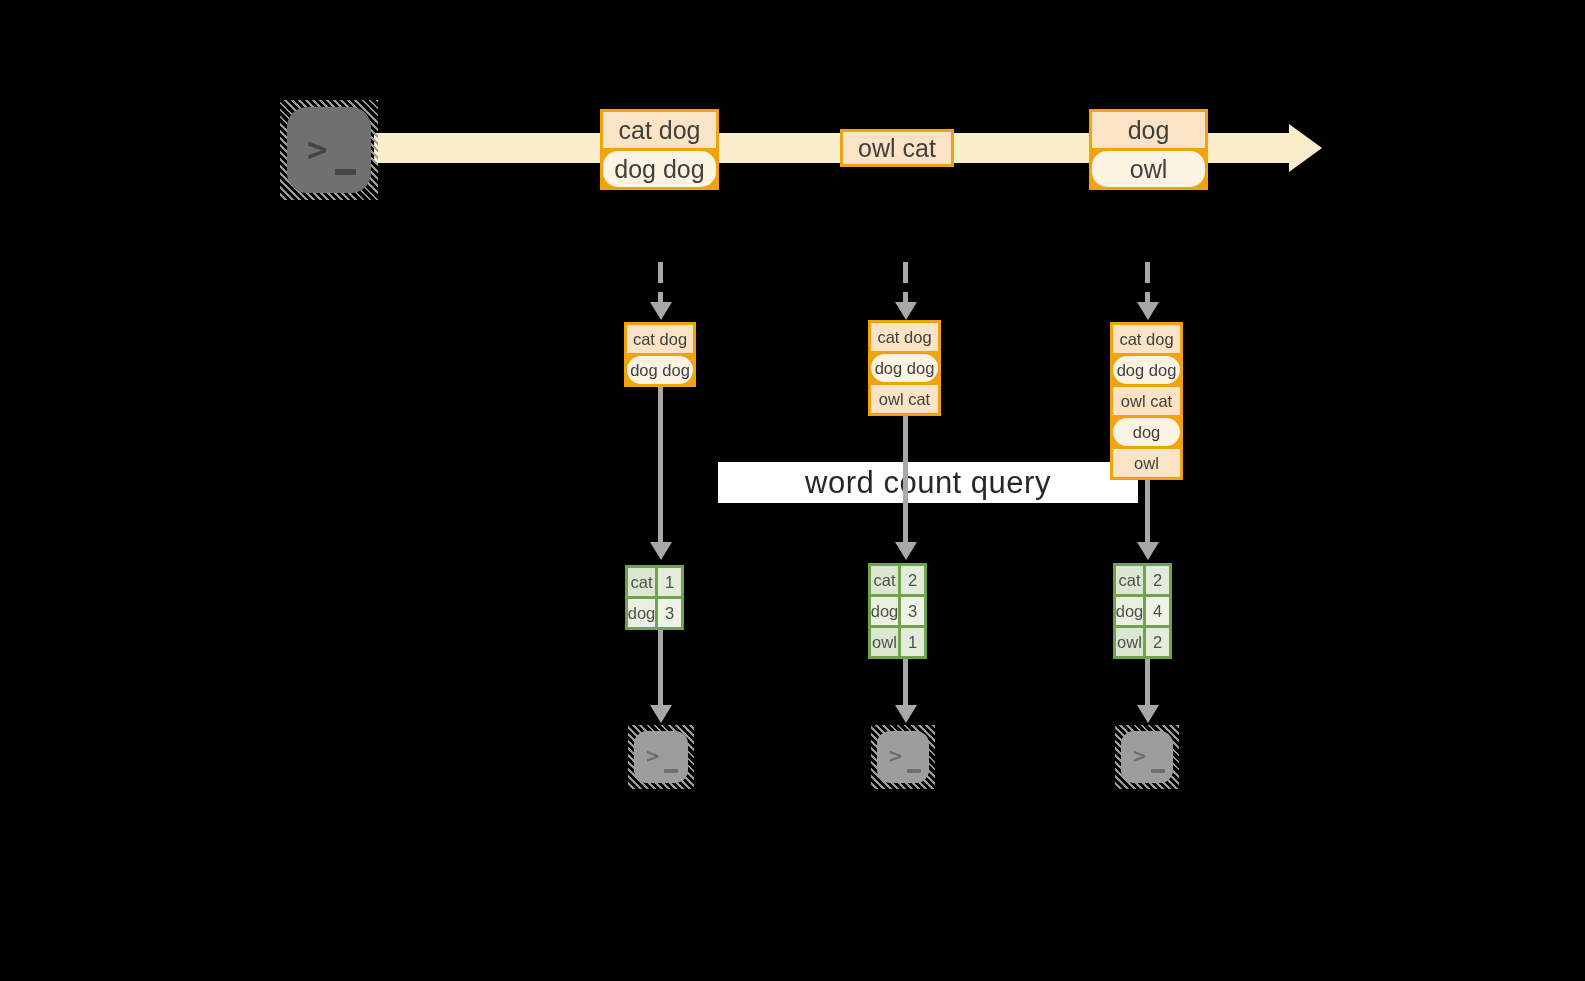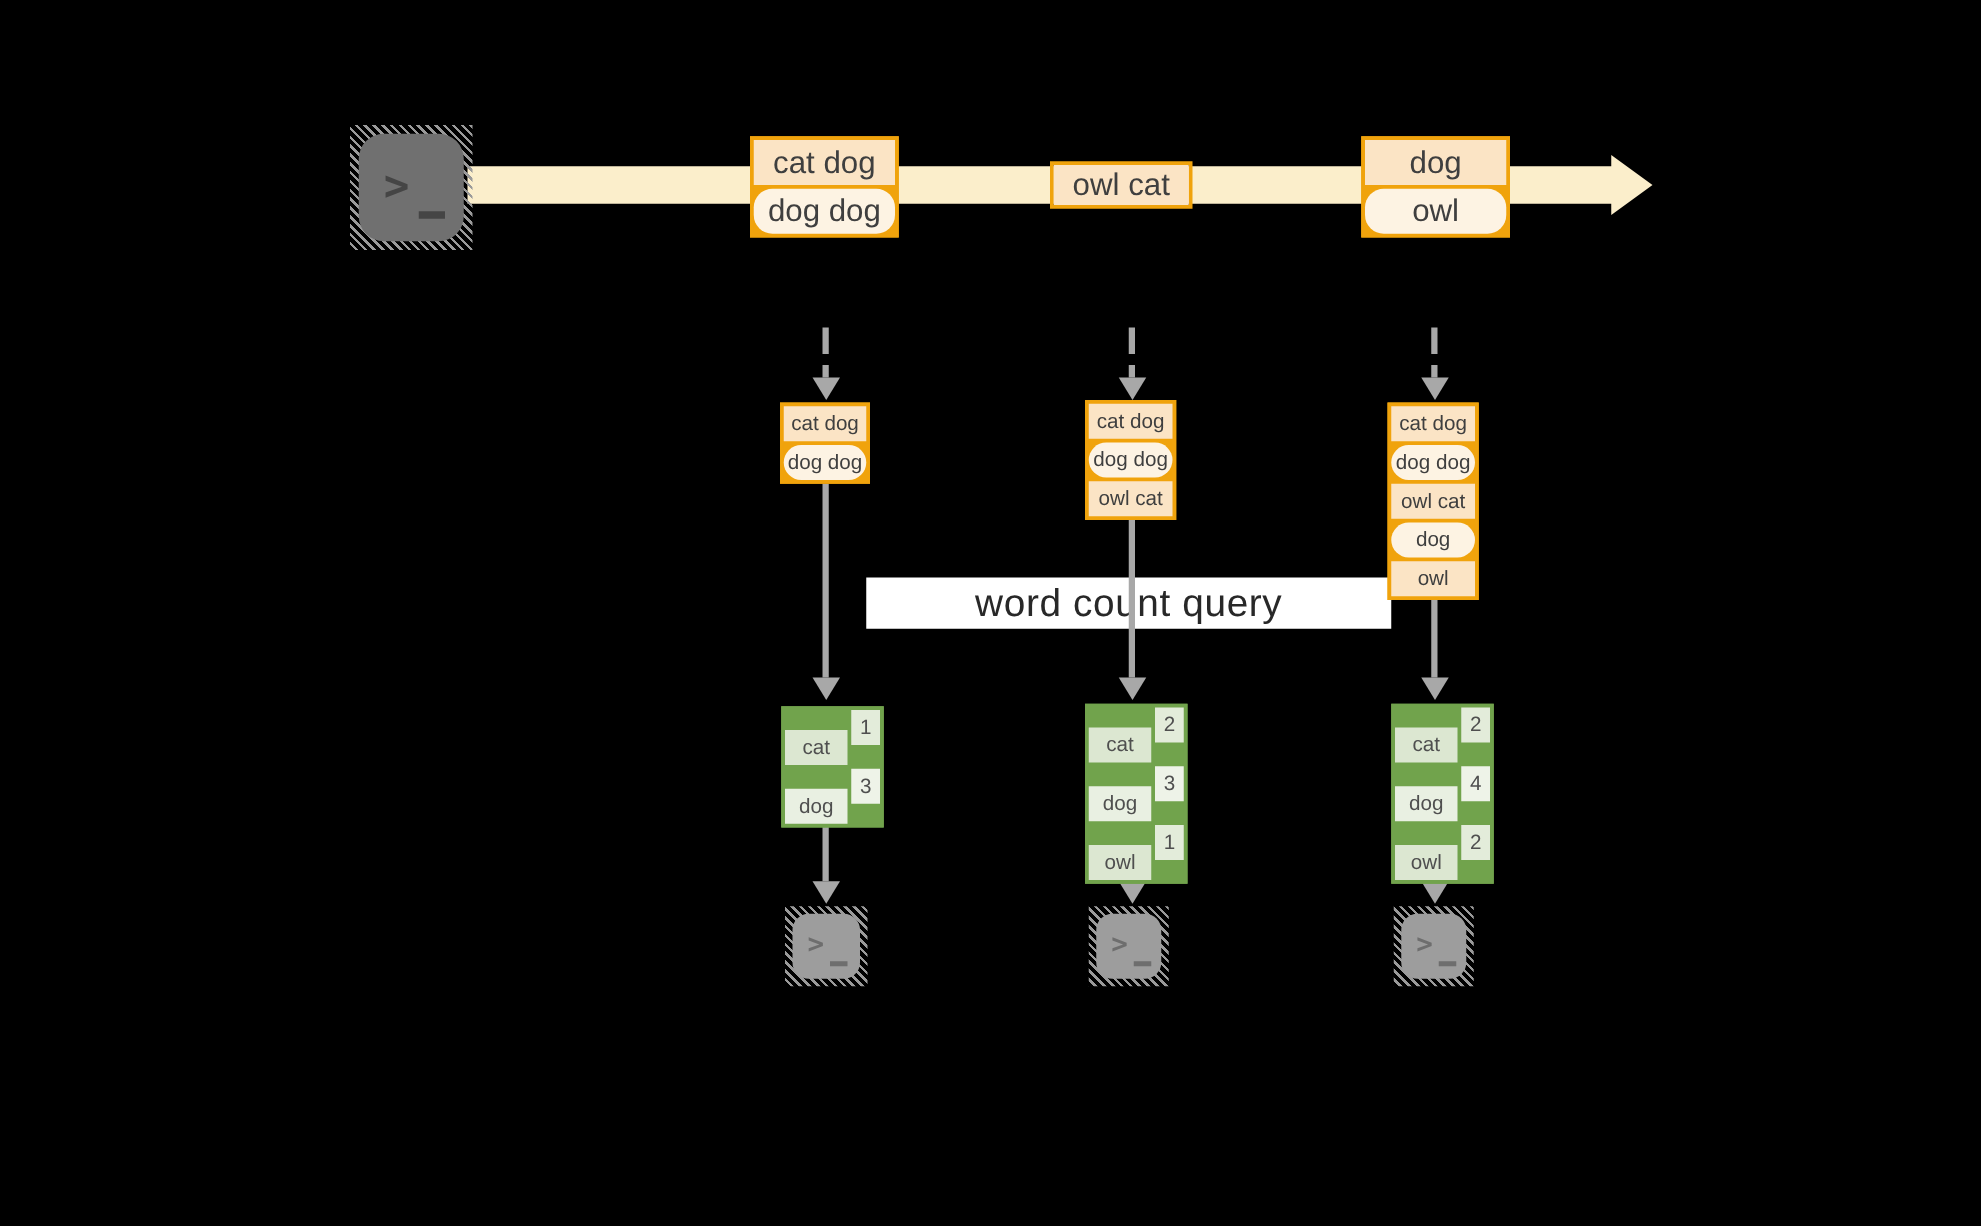--- a/index.html
+++ b/index.html
@@ -34,21 +34,21 @@
   .query-band{background:var(--query_bg);display:flex;align-items:center;justify-content:center;
               z-index:1;}
   .query-band span{font-size:31px;color:#282828;letter-spacing:.5px;}
 
   
   .gtable{border:3px solid var(--green_border);box-sizing:border-box;z-index:3;background:var(--green_border);}
   .grow{display:flex;}
   .grow + .grow{margin-top:3px;}
   .gcell{height:28px;display:flex;align-items:center;justify-content:center;
          font-size:16.5px;color:#4f4f4f;}
-  .gword{width:50px;margin-top:16px;}
+  .gword{width:27px;}
   .gcount{width:23px;margin-left:3px;}
   .r-dark .gword{background:var(--green_dark);}
   .r-dark .gcount{background:#e3ecda;}
   .r-light .gword{background:var(--green_light);}
   .r-light .gcount{background:#eef3e8;}
 
   
   .term{z-index:3;}
   .term .hatch{position:absolute;inset:0;
        background:repeating-linear-gradient(45deg,transparent 0 3px,var(--hatch) 3px 5px);}
@@ -108,21 +108,21 @@
     <div class="orow t-dark">owl cat</div>
   </div>
   <div class="abs obox sbox" style="left:1110px;top:322px;width:73px;">
     <div class="orow t-dark">cat dog</div>
     <div class="orow t-light">dog dog</div>
     <div class="orow t-dark">owl cat</div>
     <div class="orow t-light">dog</div>
     <div class="orow t-dark">owl</div>
   </div>
 
-  <div class="abs query-band" style="left:693px;top:462px;width:420px;height:41px;">
+  <div class="abs query-band" style="left:718px;top:462px;width:420px;height:41px;">
     <span>word count query</span>
   </div>
 
   <div class="abs vline" style="left:658px;top:387px;height:155px;"></div>
   <div class="abs ahead" style="left:650px;top:542px;"></div>
   <div class="abs vline" style="left:903px;top:414px;height:128px;"></div>
   <div class="abs ahead" style="left:895px;top:542px;"></div>
   <div class="abs vline" style="left:1145px;top:480px;height:62px;"></div>
   <div class="abs ahead" style="left:1137px;top:542px;"></div>
 

